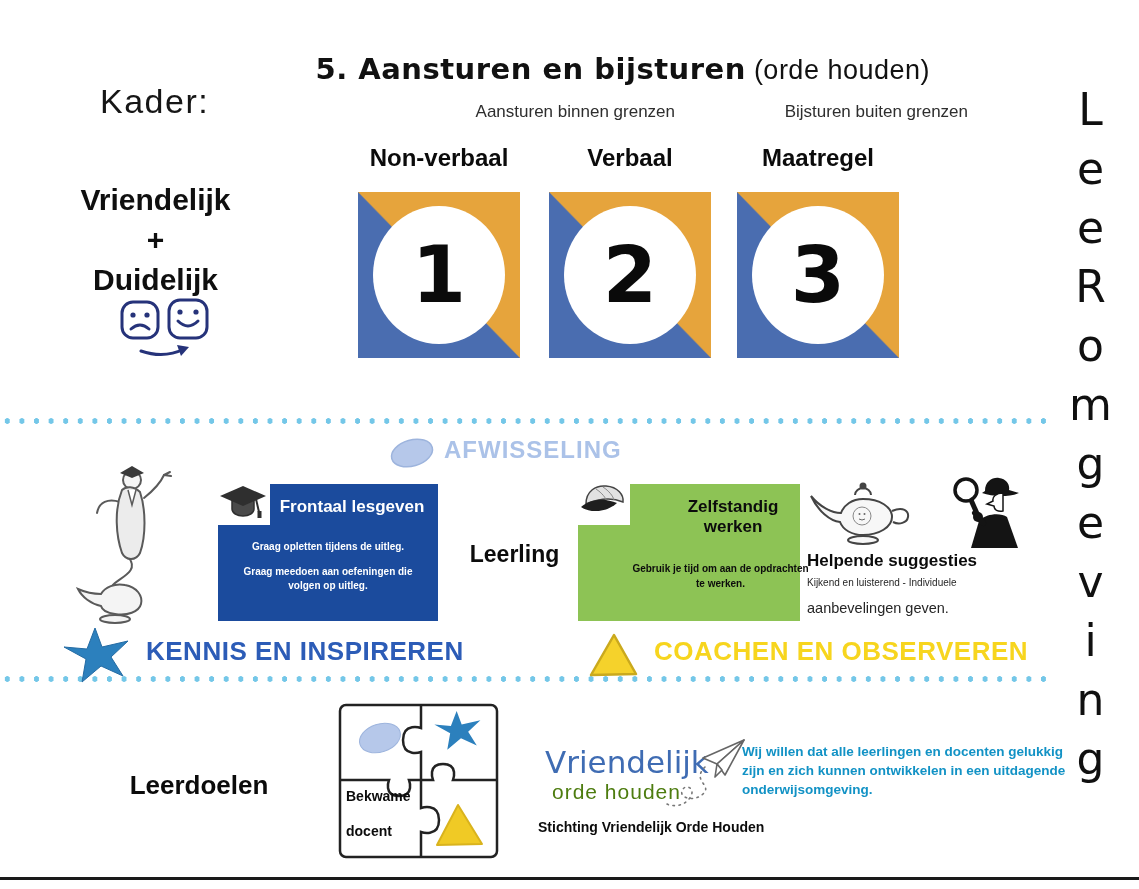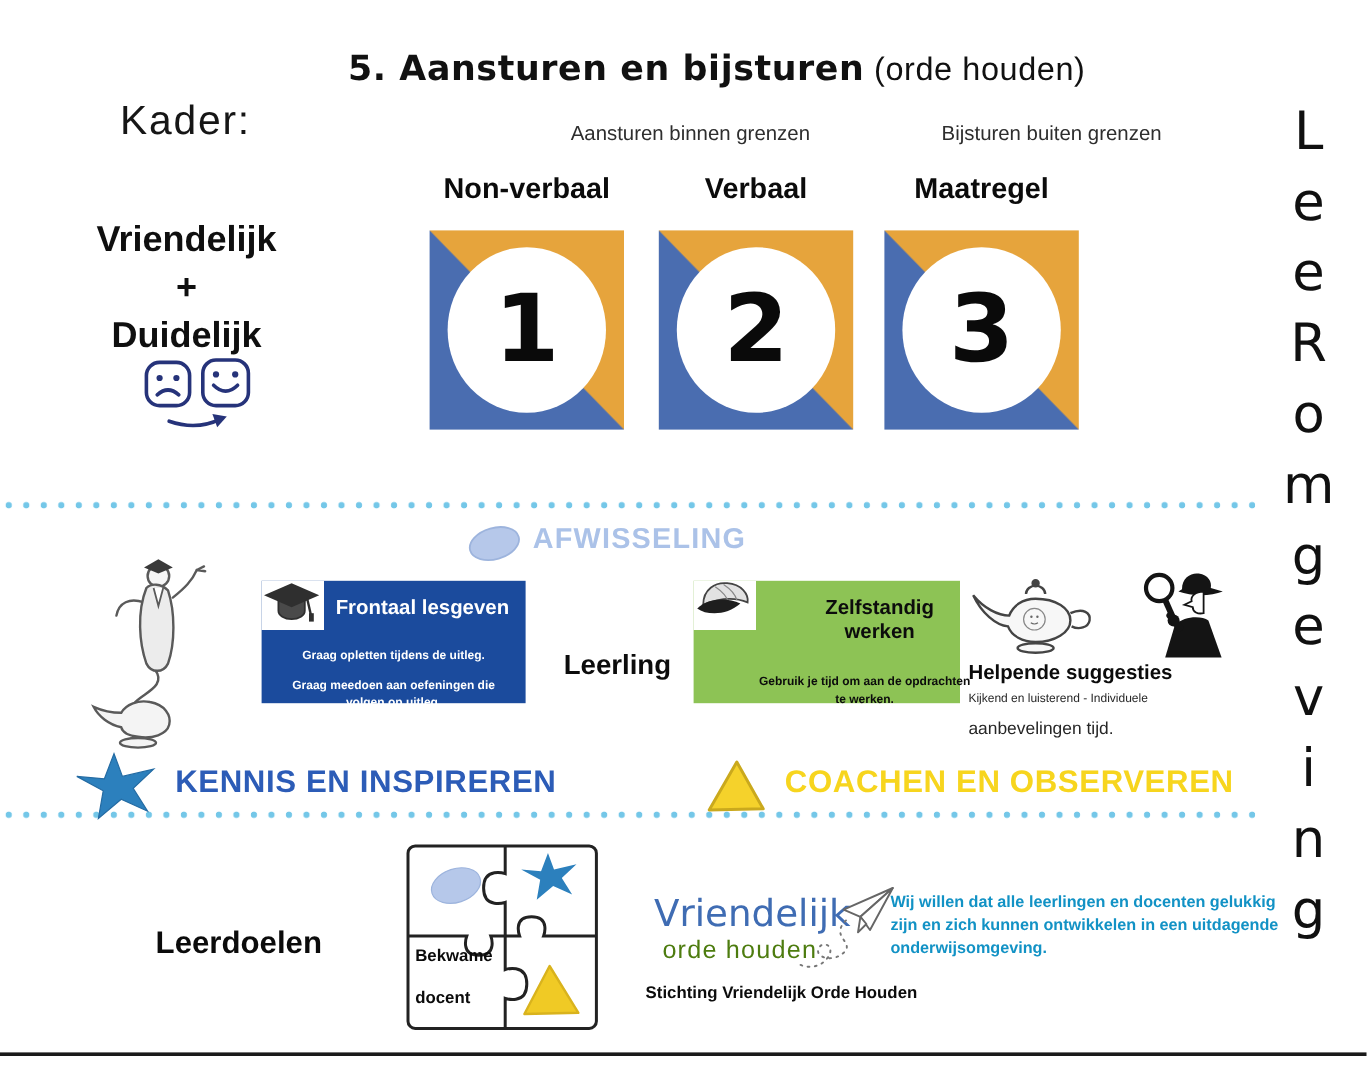--- a/index.html
+++ b/index.html
@@ -3,21 +3,21 @@
 <meta charset="utf-8">
 <style>
   html,body { margin:0; padding:0; background:#fff; }
   #page {
     position:relative; width:1139px; height:889px; background:#ffffff;
     font-family:"Liberation Sans", sans-serif; overflow:hidden; color:#111;
   }
   .abs { position:absolute; }
 
   
-  .title { left:290px; top:40px; width:640px; text-align:left; font-size:29px; font-weight:700;
+  .title { left:290px; top:52px; width:640px; text-align:right; font-size:29px; font-weight:700;
            font-family:"DejaVu Sans", sans-serif; letter-spacing:0.5px; }
   .title .suffix { font-weight:500; font-size:27px; margin-left:8px; font-family:"Liberation Sans",sans-serif; }
   .kader-label { left:100px; top:82px; font-size:34px; font-weight:400; letter-spacing:1.5px; color:#161616; }
 
   .caption { top:102px; width:300px; text-align:right; font-size:17px; color:#2e2e2e; font-weight:400; }
   .caption1 { left:375px; } .caption2 { left:668px; }
 
   .step-label { top:144px; width:164px; text-align:center; font-size:24px; font-weight:700; color:#0b0b0b; }
   .step1 { left:357px; } .step2 { left:548px; } .step3 { left:736px; }
 
@@ -42,21 +42,21 @@
             background-image:radial-gradient(circle, #74c7e8 2.6px, rgba(0,0,0,0) 2.9px);
             background-size:14.6px 8px; background-repeat:repeat-x; }
   .dotted1 { top:417px; } .dotted2 { top:675px; }
 
   
   .blob { left:388px; top:436px; width:48px; height:34px; }
   .afwisseling { left:444px; top:436px; font-size:24px; font-weight:800; color:#abc2e8; letter-spacing:1px; }
 
   .genie { left:70px; top:458px; width:120px; height:170px; }
 
-  .cbox { top:484px; height:102px; }
+  .cbox { top:484px; height:137px; }
   .box-blue { left:218px; width:220px; background:#1b4b9d; }
   .box-green { left:578px; width:222px; background:#8dc355; }
   .notch { position:absolute; top:0; left:0; width:52px; height:41px; background:#fff; }
   .notch svg { position:absolute; top:-4px; left:-2px; }
   .box-title { position:absolute; top:13px; left:52px; right:4px; text-align:center; font-size:17px; font-weight:700; }
   .box-blue .box-title, .box-blue .box-body { color:#ffffff; }
   .box-green .box-title, .box-green .box-body { color:#0c0c0c;padding-left:40px; }
   .box-body { position:absolute; left:10px; right:10px; text-align:center; font-size:10px; font-weight:700; line-height:1.45; }
   .box-blue .box-body { top:56px; }
   .box-blue .box-body p { margin:0 auto 10px; width:200px; }
@@ -234,21 +234,21 @@
       <line x1="23" y1="26" x2="31" y2="44" stroke="#141414" stroke-width="5"></line>
       <circle cx="30" cy="43" r="5" fill="#141414"></circle>
       <path d="M37 17 C 37 7 45 3 51 4 C 59 5 62 11 61 16 L 71 19 C 61 23 45 23 34 19 Z" fill="#141414"></path>
       <path d="M55 19 C 48 19 44 23 45 27 L 39 30 L 46 32 C 46 36 50 38 55 37 Z" fill="#ffffff" stroke="#141414" stroke-width="1.5"></path>
       <path d="M31 47 C 39 39 53 39 59 43 L 70 74 L 23 74 Z" fill="#141414"></path>
       <path d="M35 49 L 27 39" stroke="#141414" stroke-width="6" stroke-linecap="round"></path>
     </svg>
   </div>
   <div class="abs helpende-title">Helpende suggesties</div>
   <div class="abs helpende-line1">Kijkend en luisterend - Individuele</div>
-  <div class="abs helpende-line2">aanbevelingen tijd.</div>
+  <div class="abs helpende-line2">aanbevelingen geven.</div>
 
   <div class="abs star">
     <svg viewBox="0 0 82 60" width="82" height="60">
       <path d="M6 23 L 29 25 L 37 4 L 44 23 L 70 17 L 53 33 L 65 52 L 43 42 L 24 58 L 28 35 Z" fill="#2c80bd" stroke="#246ba3" stroke-width="1"></path>
     </svg>
   </div>
   <div class="abs kennis">KENNIS EN INSPIREREN</div>
   <div class="abs tri">
     <svg viewBox="0 0 54 47" width="54" height="47">
       <path d="M28 4 L 50 43 L 5 44 Z" fill="#f5d22b" stroke="#caa91d" stroke-width="2.5" stroke-linejoin="round"></path>

